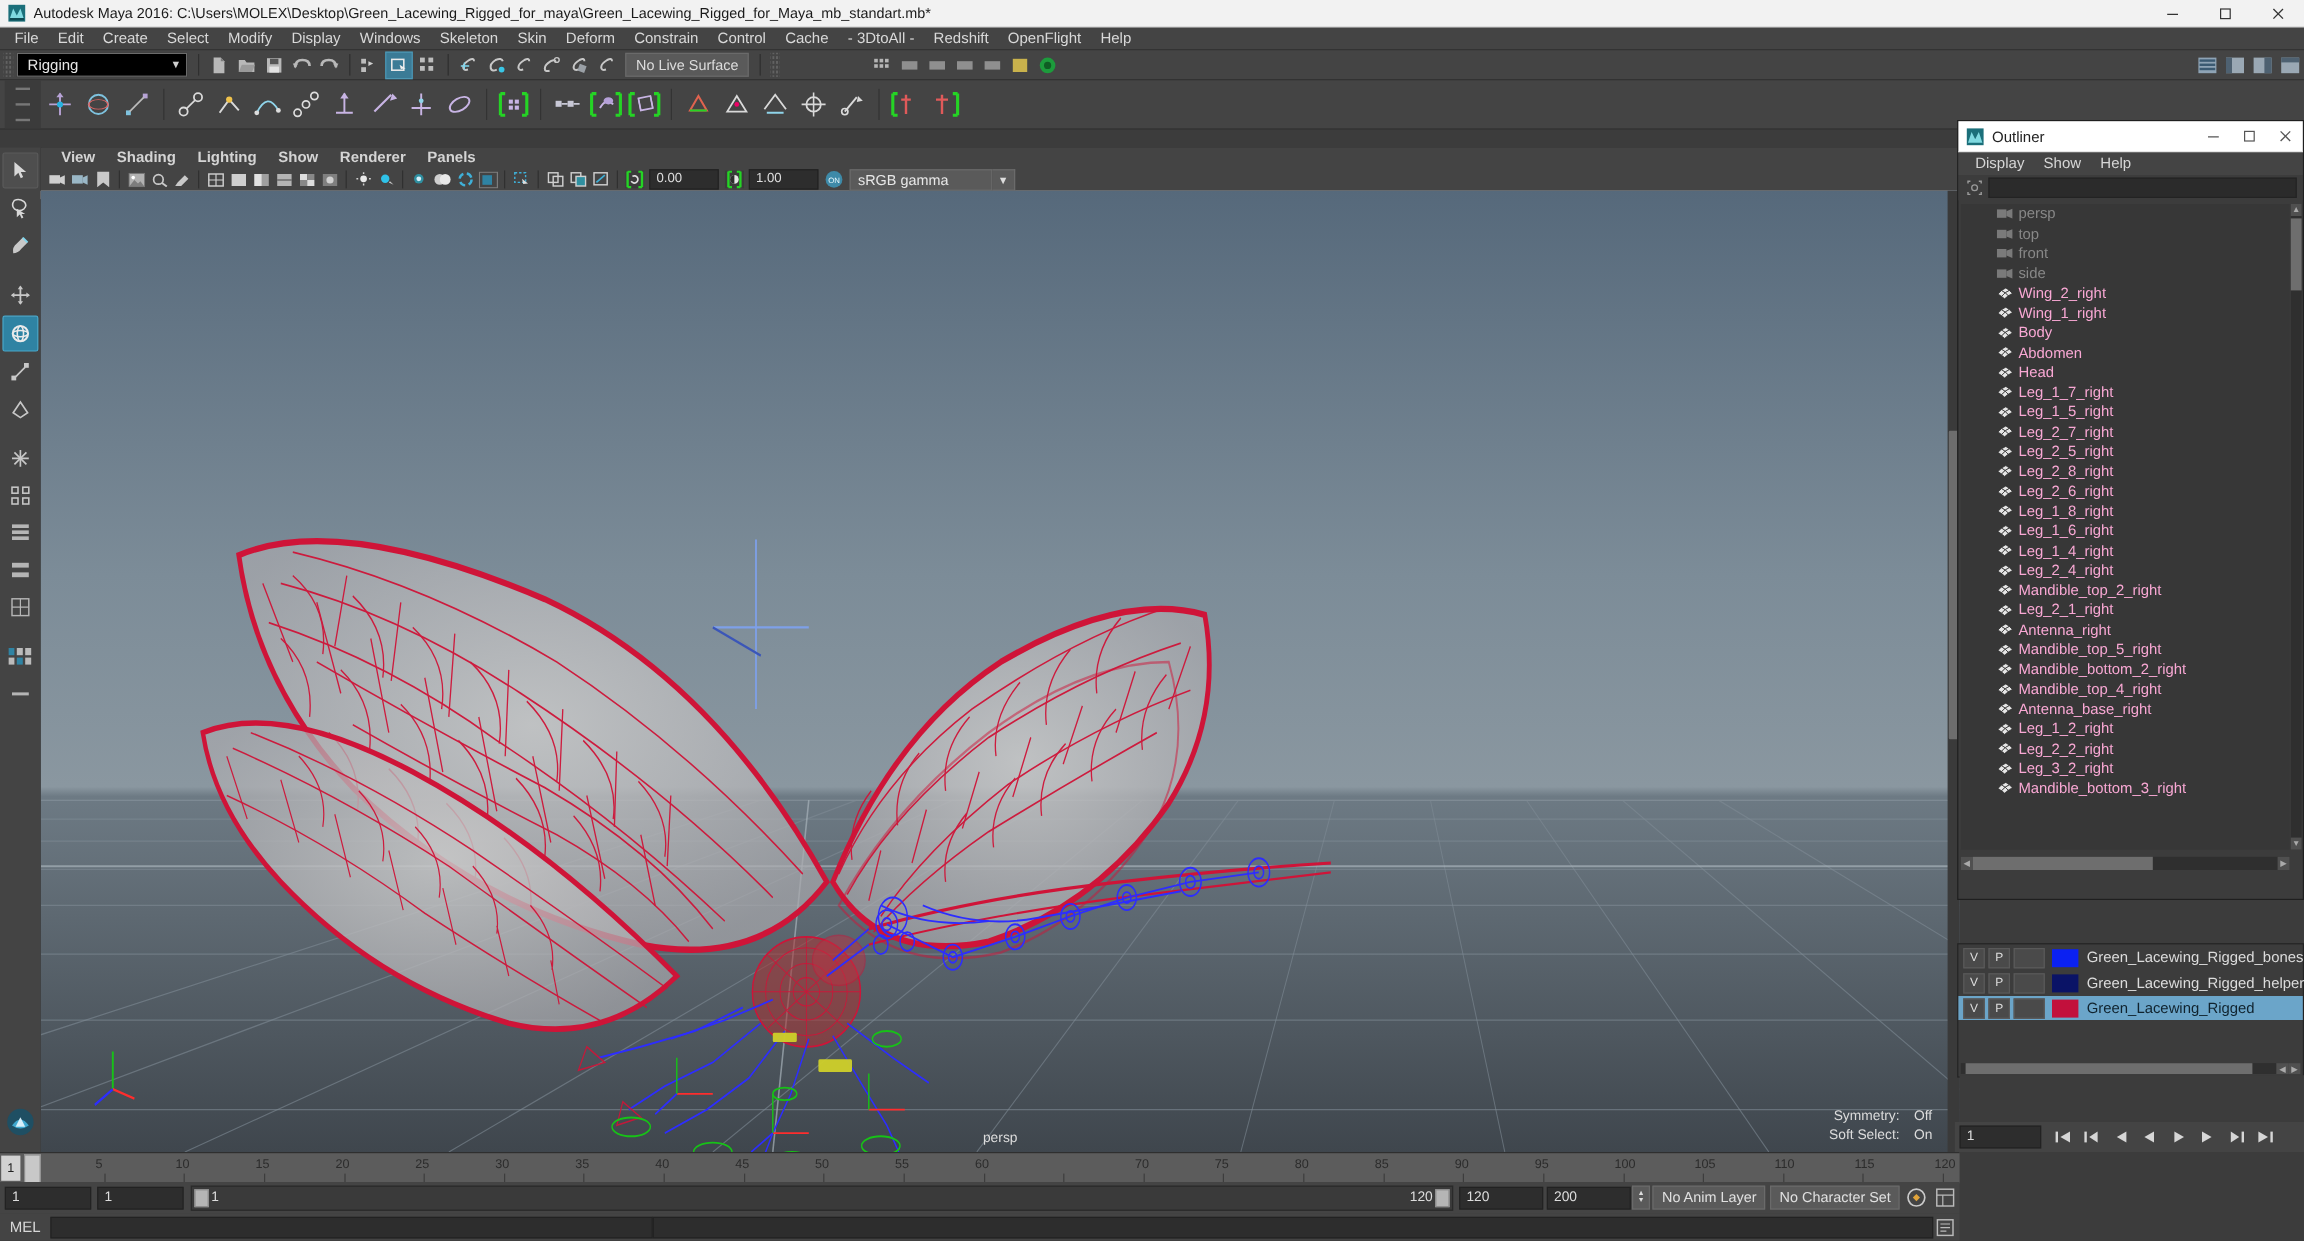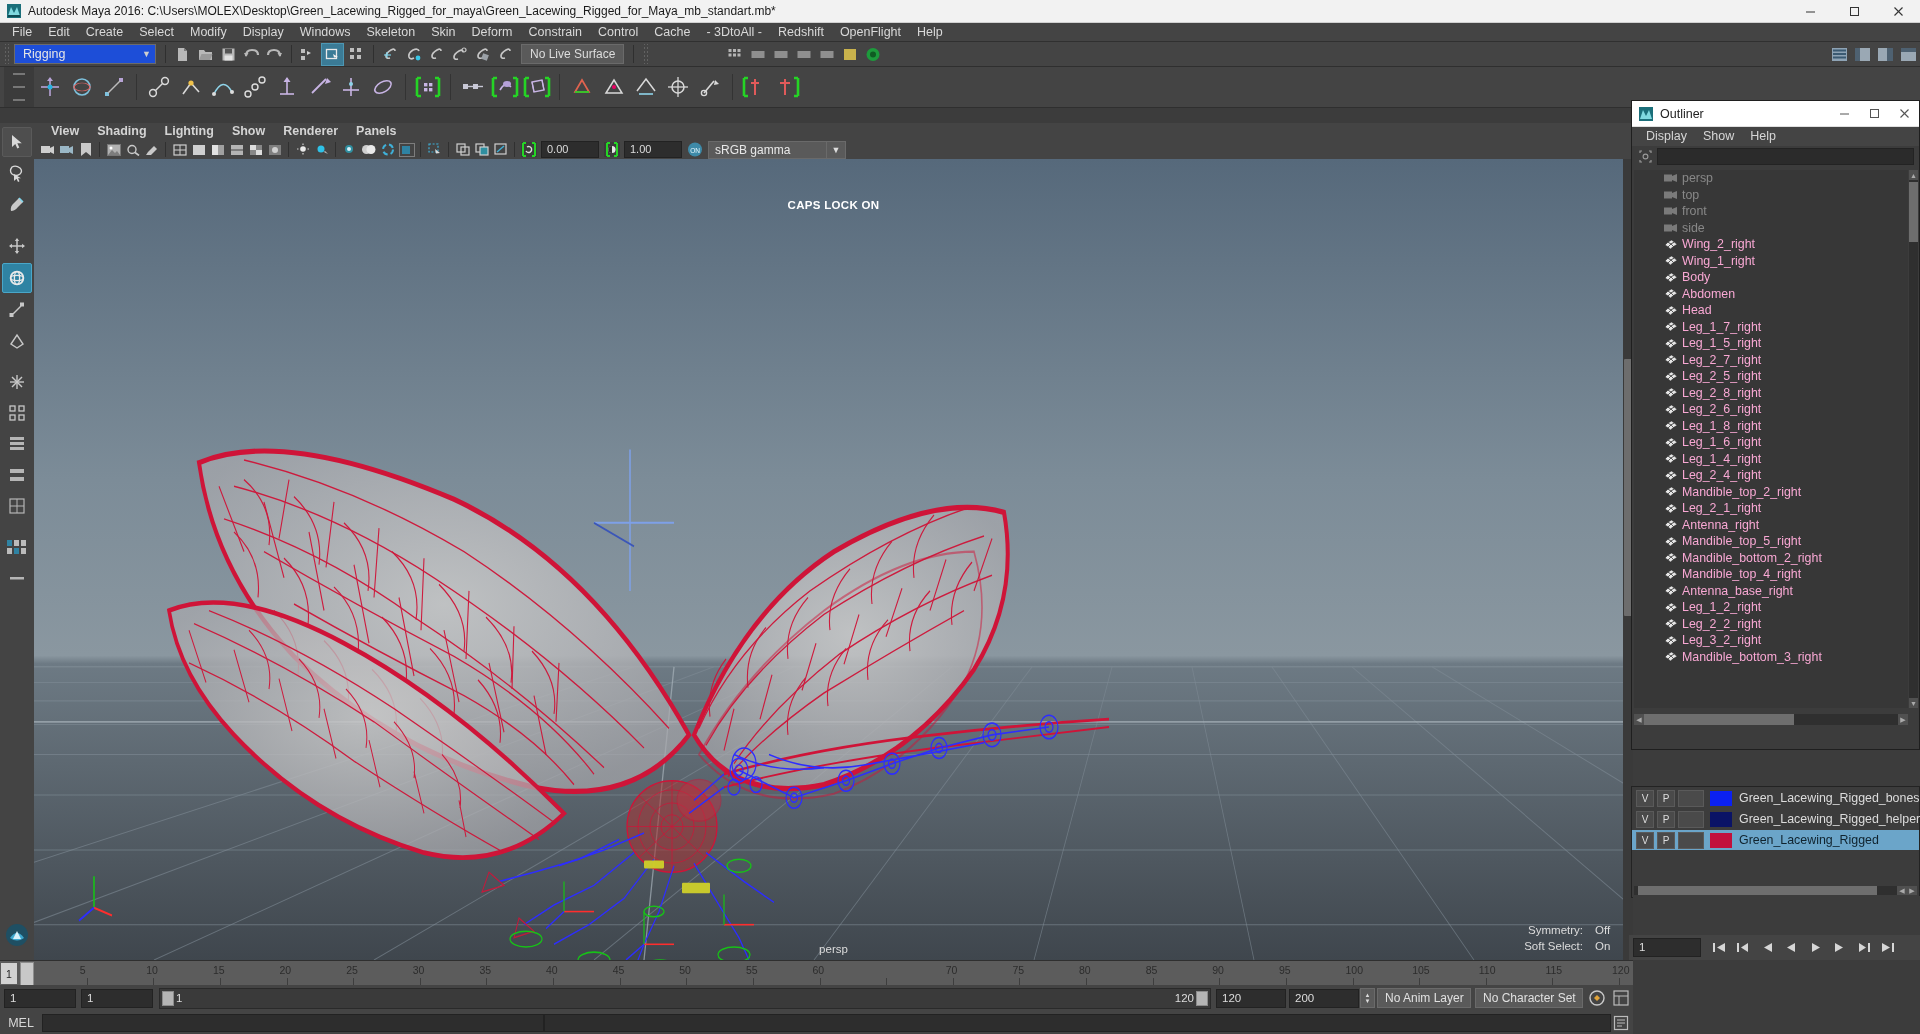--- a/index.html
+++ b/index.html
@@ -40,21 +40,21 @@
 
   
   .statusbar{
     height:24px;background:#444444;display:flex;align-items:center;
     border-bottom:1px solid #2f2f2f;
   }
   .grip{width:8px;height:20px;margin:0 3px;flex:0 0 auto;
      background-image:radial-gradient(#6a6a6a 1px, transparent 1px);
      background-size:3px 4px;background-position:1px 2px;opacity:.8;}
   .mode-select{
-    width:128px;height:18px;background:#1d4ed8;border:1px solid #6b6b6b;
+    width:128px;height:18px;background:#000000;border:1px solid #6b6b6b;
     display:flex;align-items:center;justify-content:space-between;
     padding:0 4px 0 8px;font-size:12.5px;color:#e6e6e6;margin-right:4px;
   }
   .mode-select .caret{font-size:9px;color:#cfcfcf;}
   .sep{width:1px;height:18px;background:#2f2f2f;margin:0 5px;flex:0 0 auto;}
   .tbtn{
     width:21px;height:21px;margin:0 1px;flex:0 0 auto;
     display:flex;align-items:center;justify-content:center;
   }
   .tbtn.on{background:#3b7b96;border:1px solid #4d97b3;}
@@ -1071,21 +1071,20 @@
           <line x1="560" y1="278" x2="600" y2="296" stroke="#3b56b8"></line>
         </g>
 
         <g stroke-width="1.6" fill="none">
           <line x1="60" y1="572" x2="60" y2="548" stroke="#17c217"></line>
           <line x1="60" y1="572" x2="78" y2="578" stroke="#ff2d2d"></line>
           <line x1="60" y1="572" x2="45" y2="582" stroke="#2d2dff"></line>
         </g>
       </svg>
 
-      <div class="caps">CAPS LOCK ON</div>
       <div class="persp-label">persp</div>
       <div class="vp-stat" style="bottom:36px">
         <span class="lbl">Symmetry:</span>
         <span class="val">Off</span>
       </div>
       <div class="vp-stat" style="bottom:20px">
         <span class="lbl">Soft Select:</span>
         <span class="val">On</span>
       </div>
     </div>

